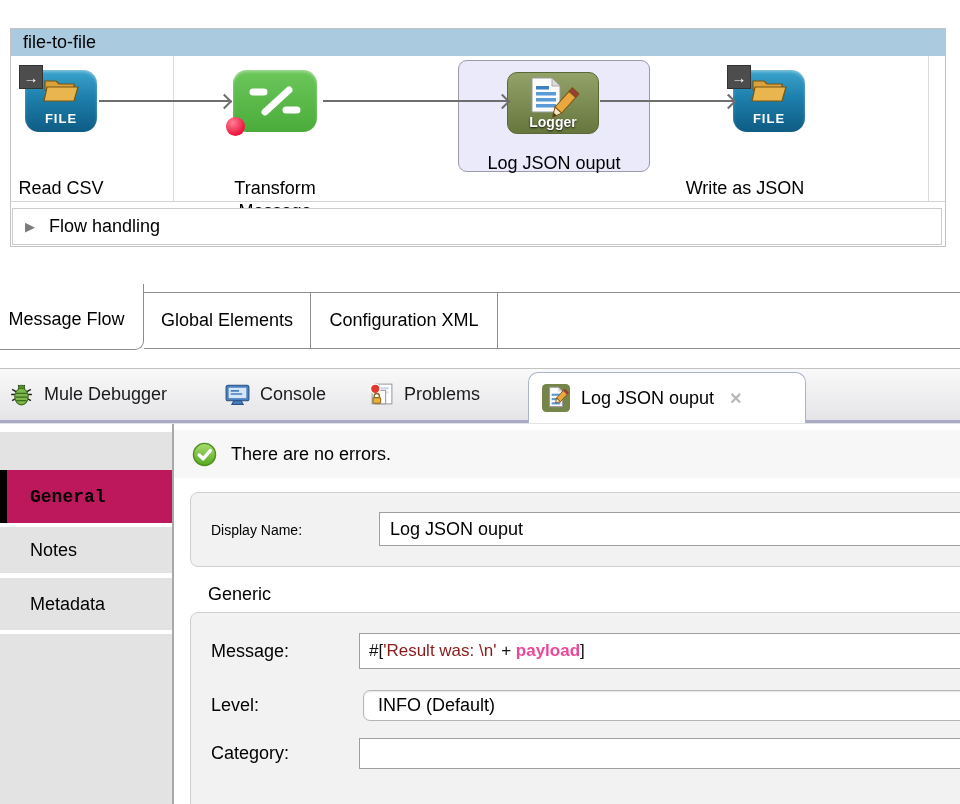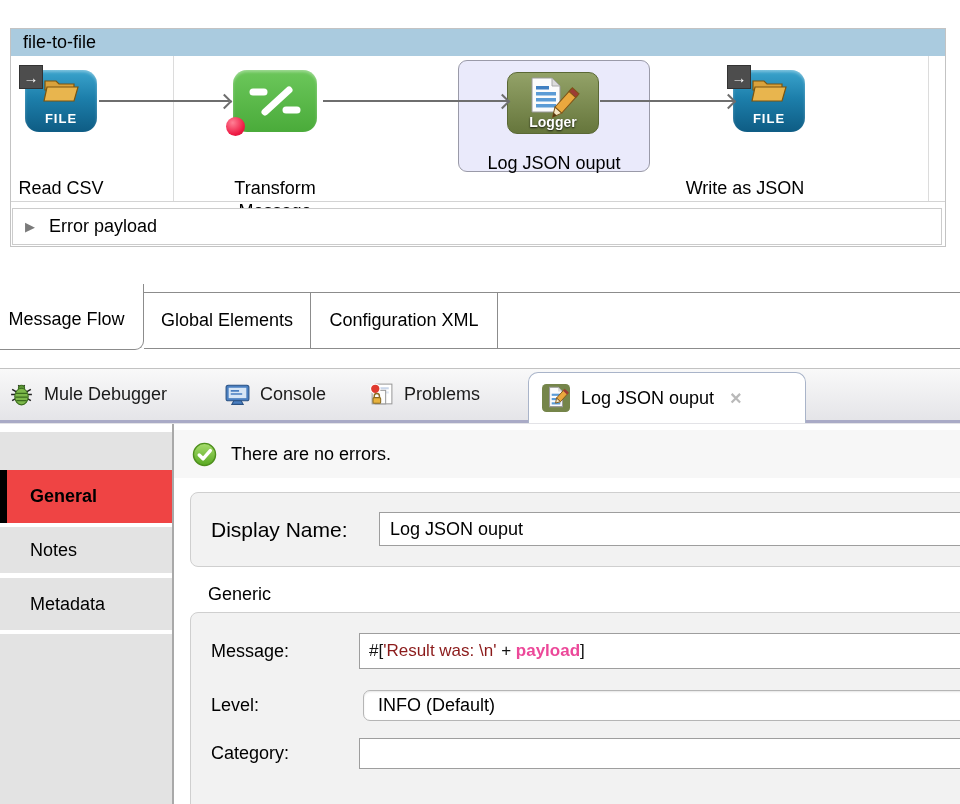--- a/index.html
+++ b/index.html
@@ -65,30 +65,30 @@
        border:1px solid #a9b4c9;border-bottom:none;border-radius:10px 10px 0 0;
        display:flex;align-items:center;z-index:2;box-sizing:border-box;}
   .vtab-active .vlabel{margin-left:11px;font-size:18px;}
   .vtab-close{margin-left:16px;color:#b9b9b9;font-size:20px;font-weight:bold;cursor:default;}
   
   .props{position:absolute;left:0;top:424px;width:960px;height:380px;background:#fff;}
   .sidebar-sep{position:absolute;left:172px;top:0;width:2px;height:380px;background:#a9a9a9;}
   .side-block{position:absolute;left:0;width:172px;background:#e3e3e3;}
   .side-item{position:absolute;left:0;width:172px;background:#e3e3e3;display:flex;
        align-items:center;padding-left:30px;font-size:18px;box-sizing:border-box;}
-  .side-item.active{background:#ef4444;font-weight:bold;}
+  .side-item.active{background:#be185d;font-weight:bold;font-family:Liberation Mono, monospace;}
   .side-item.active::before{content:"";position:absolute;left:0;top:0;width:7px;height:100%;background:#000;}
   .status-row{position:absolute;left:174px;top:6px;width:786px;height:48px;background:#f7f7f7;
        display:flex;align-items:center;}
   .status-row svg{margin-left:18px;}
   .status-text{margin-left:14px;font-size:18px;}
   .gbox{position:absolute;background:#f2f2f2;border:1px solid #cfcfcf;border-radius:8px;}
   .gbox1{left:190px;top:68px;width:800px;height:73px;}
   .gbox2{left:190px;top:188px;width:800px;height:200px;}
-  .dn-label{position:absolute;left:20px;top:0;height:73px;display:flex;align-items:center;font-size:21px;}
+  .dn-label{position:absolute;left:20px;top:0;height:73px;display:flex;align-items:center;font-size:14px;}
   .tinput{position:absolute;background:#fff;border:1px solid #9e9e9e;display:flex;
        align-items:center;box-sizing:border-box;font-size:18px;}
   .dn-input{left:188px;top:19px;width:600px;height:34px;padding-left:10px;}
   .generic-title{position:absolute;left:208px;top:160px;font-size:18px;}
   .g-label{position:absolute;left:20px;display:flex;align-items:center;font-size:18px;}
   .msg-input{left:168px;top:20px;width:650px;height:36px;padding-left:9px;font-size:17px;}
   .msg-input span{white-space:pre;}
   .expr-plain{color:#111;}
   .expr-str{color:#8b1a1a;}
   .expr-var{color:#ec4899;font-weight:bold;}
@@ -163,21 +163,21 @@
     </div>
     <div class="comp-label" style="left:664px;top:121px;width:140px;">Write as JSON</div>
 
     <div class="arrow" style="left:88px;width:130px;"></div>
     <div class="arrow" style="left:312px;width:184px;"></div>
     <div class="arrow" style="left:589px;width:133px;"></div>
   </div>
 
   <div class="error-box">
     <span class="tri">▶</span>
-    <span class="error-label">Error payload</span>
+    <span class="error-label">Flow handling</span>
   </div>
 </div>
 
 <div class="etabs">
   <div class="etab-topline"></div>
   <div class="etab-botline"></div>
   <div class="etab-sep" style="left:310px;"></div>
   <div class="etab-sep" style="left:497px;"></div>
   <div class="etab-active">
     <span>Message Flow</span>

